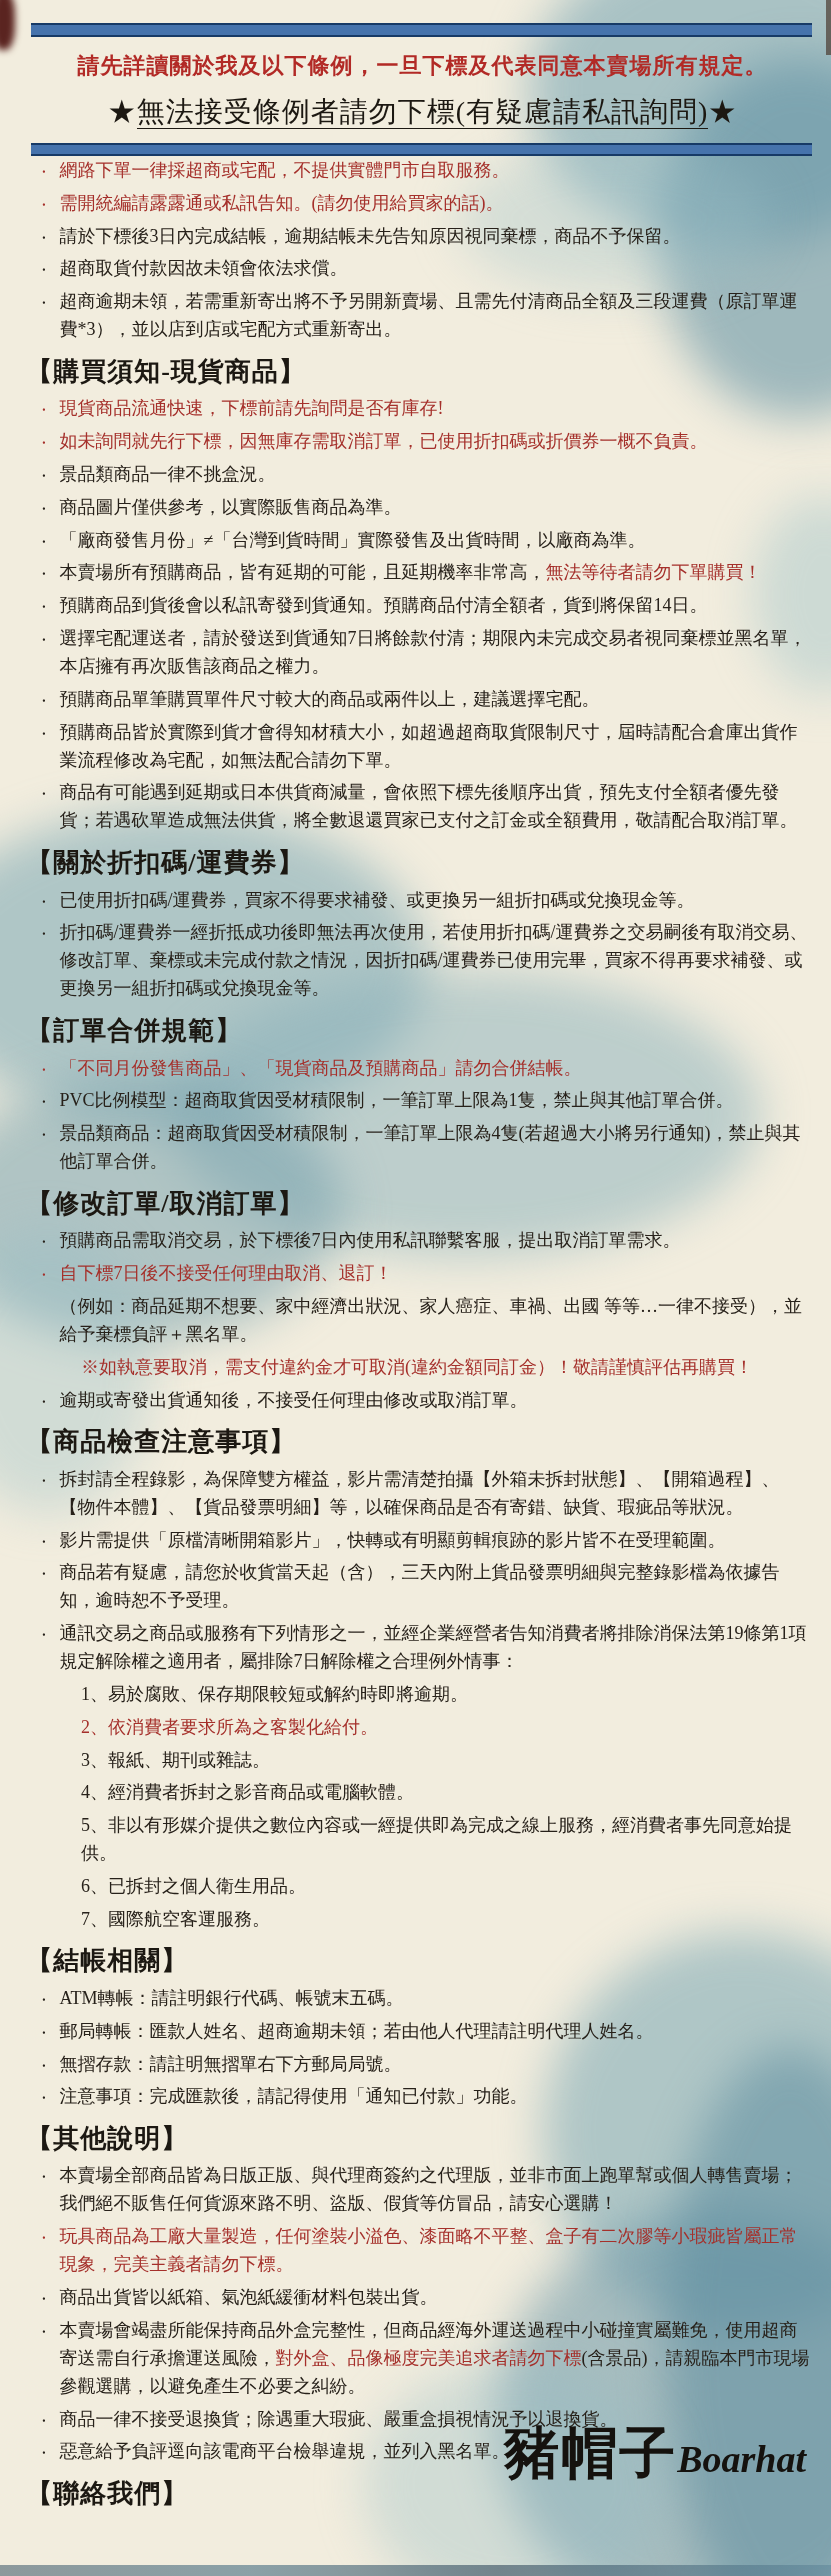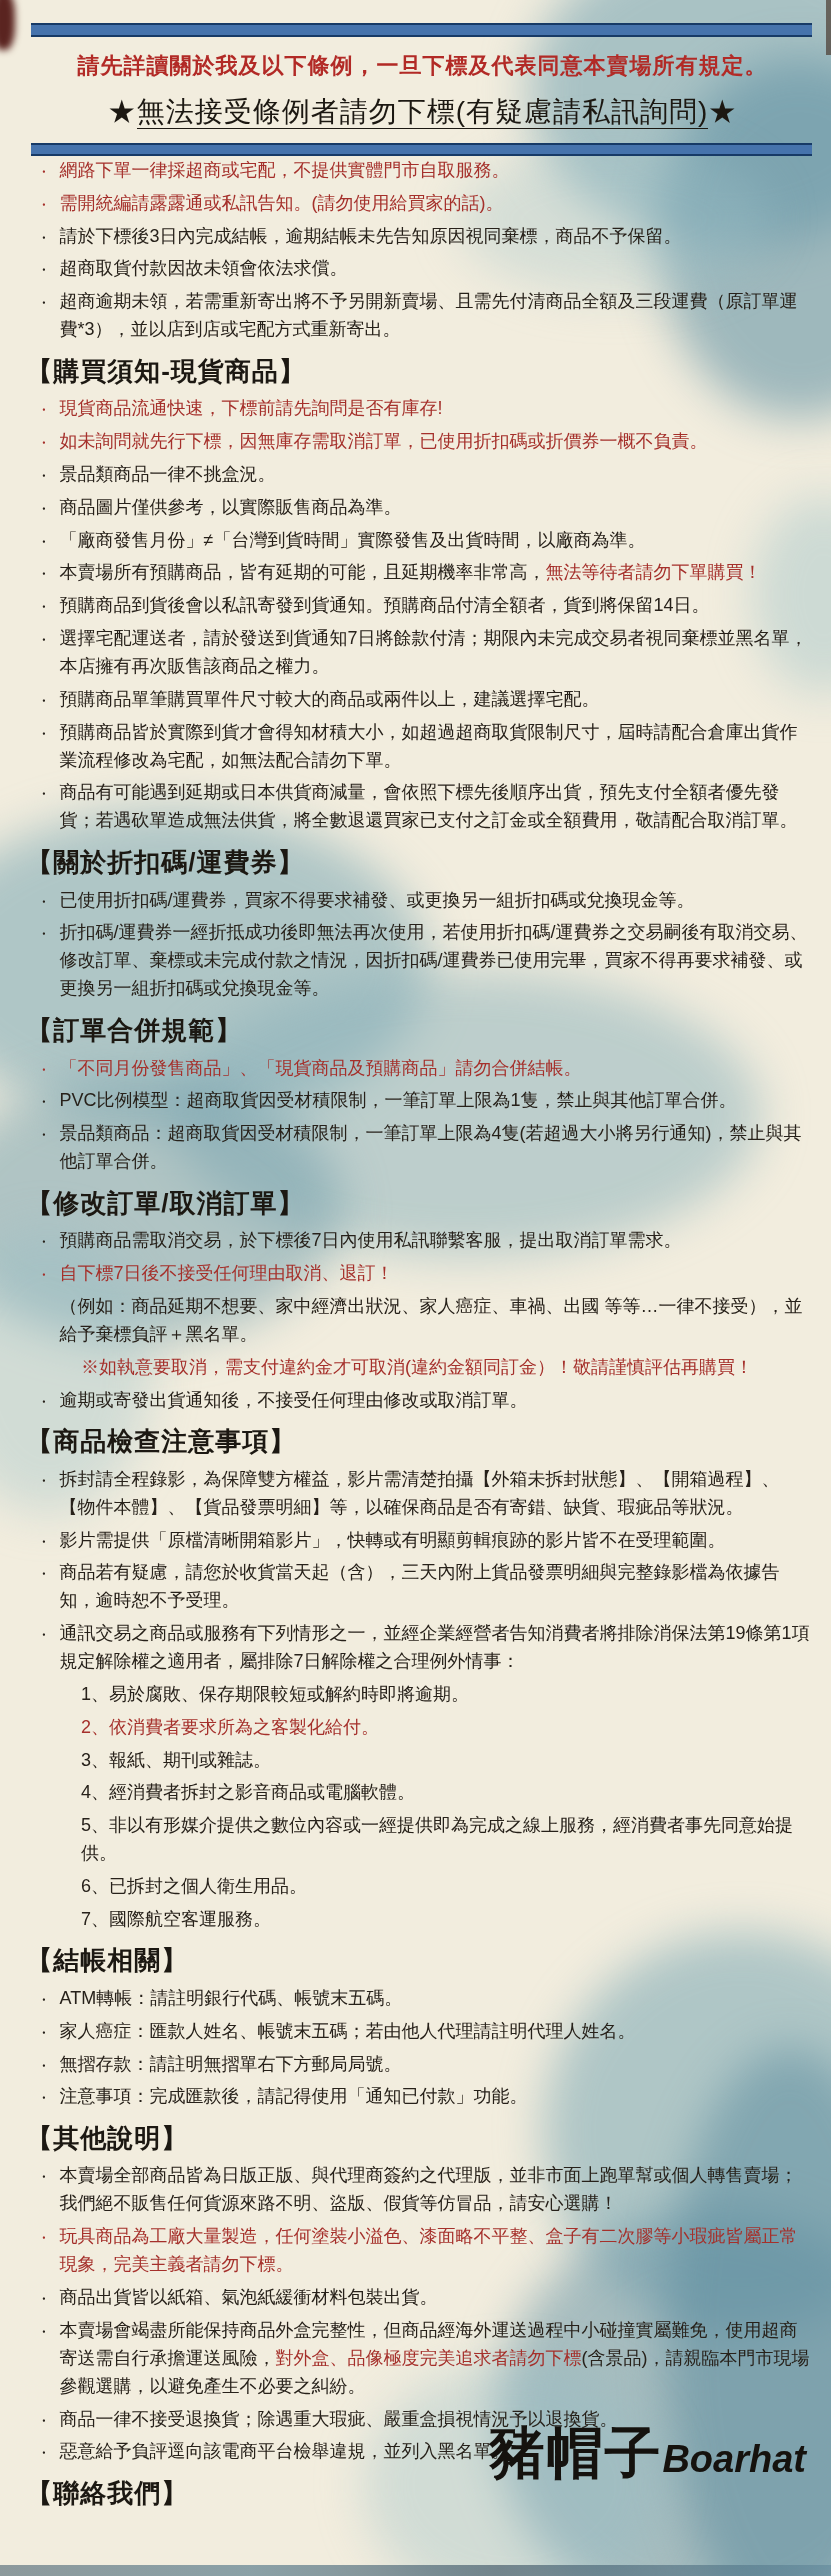--- a/index.html
+++ b/index.html
@@ -1,19 +1,19 @@
 <!DOCTYPE html>
 <html style="font-size:15.2px"><head>
 <meta charset="utf-8">
 <style>
   html,body{margin:0;padding:0;background:#888;}
   .page{
     position:relative;width:831px;height:2576px;margin:0 auto;
     background:#f2edde;overflow:hidden;
-    font-family:Liberation Sans, sans-serif;
+    font-family:Liberation Serif, serif;
     color:#27211a;
   }
   
   .wc{position:absolute;border-radius:50%;filter:blur(23px);pointer-events:none;}
   .wc1{left:528px;top:-67px;width:409px;height:314px;background:rgba(125,168,180,.62);}
   .wc2{left:657px;top:57px;width:286px;height:362px;background:rgba(90,140,160,.55);}
   .wc3{left:457px;top:143px;width:314px;height:152px;background:rgba(160,195,200,.35);}
   .wc4{left:752px;top:495px;width:143px;height:200px;background:rgba(150,190,198,.40);}
   .wc5{left:-86px;top:809px;width:514px;height:314px;background:rgba(120,165,178,.55);}
   .wc6{left:171px;top:971px;width:590px;height:286px;background:rgba(135,175,185,.50);}
@@ -131,21 +131,21 @@
           <p class="line sub"><span class="red">2、依消費者要求所為之客製化給付。</span></p>
           <p class="line sub"><span class="black">3、報紙、期刊或雜誌。</span></p>
           <p class="line sub"><span class="black">4、經消費者拆封之影音商品或電腦軟體。</span></p>
           <p class="line sub"><span class="black">5、非以有形媒介提供之數位內容或一經提供即為完成之線上服務，經消費者事先同意始提供。</span></p>
           <p class="line sub"><span class="black">6、已拆封之個人衛生用品。</span></p>
           <p class="line sub"><span class="black">7、國際航空客運服務。</span></p>
         </section>
         <section>
           <h2 class="sec-title">【結帳相關】</h2>
           <p class="line"><span class="dot black">‧</span><span class="black">ATM轉帳：請註明銀行代碼、帳號末五碼。</span></p>
-          <p class="line"><span class="dot black">‧</span><span class="black">家人癌症：匯款人姓名、帳號末五碼；若由他人代理請註明代理人姓名。</span></p>
+          <p class="line"><span class="dot black">‧</span><span class="black">郵局轉帳：匯款人姓名、超商逾期未領；若由他人代理請註明代理人姓名。</span></p>
           <p class="line"><span class="dot black">‧</span><span class="black">無摺存款：請註明無摺單右下方郵局局號。</span></p>
           <p class="line"><span class="dot black">‧</span><span class="black">注意事項：完成匯款後，請記得使用「通知已付款」功能。</span></p>
         </section>
         <section>
           <h2 class="sec-title">【其他說明】</h2>
           <p class="line"><span class="dot black">‧</span><span class="black">本賣場全部商品皆為日版正版、與代理商簽約之代理版，並非市面上跑單幫或個人轉售賣場；我們絕不販售任何貨源來路不明、盜版、假貨等仿冒品，請安心選購！</span></p>
           <p class="line"><span class="dot red">‧</span><span class="red">玩具商品為工廠大量製造，任何塗裝小溢色、漆面略不平整、盒子有二次膠等小瑕疵皆屬正常現象，完美主義者請勿下標。</span></p>
           <p class="line"><span class="dot black">‧</span><span class="black">商品出貨皆以紙箱、氣泡紙緩衝材料包裝出貨。</span></p>
           <p class="line"><span class="dot black">‧</span><span class="black">本賣場會竭盡所能保持商品外盒完整性，但商品經海外運送過程中小碰撞實屬難免，使用超商寄送需自行承擔運送風險，</span><span class="red">對外盒、品像極度完美追求者請勿下標</span><span class="black">(含景品)，請親臨本門市現場參觀選購，以避免產生不必要之糾紛。</span></p>
           <p class="line"><span class="dot black">‧</span><span class="black">商品一律不接受退換貨；除遇重大瑕疵、嚴重盒損視情況予以退換貨。</span></p>

